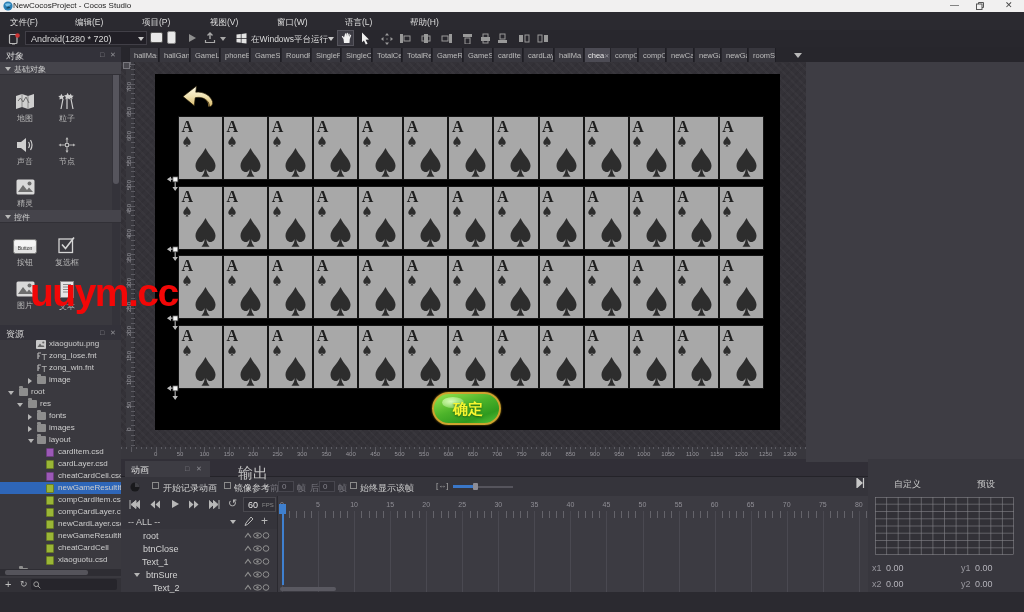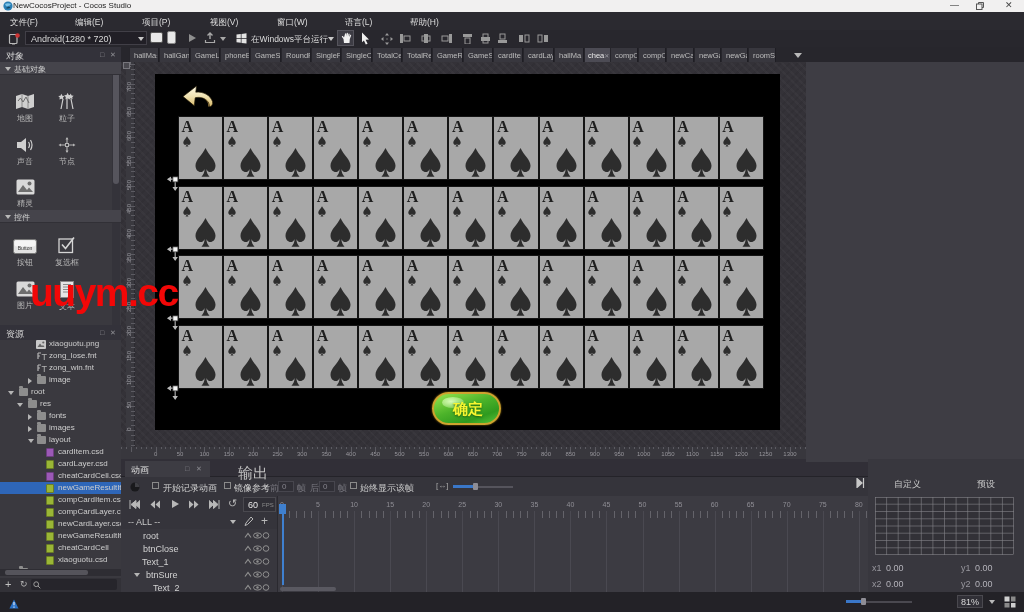--- a/index.html
+++ b/index.html
@@ -1595,31 +1595,14 @@
     </div>
     <span class="abs" style="left:4px;top:104px;font-size:9px;color:#98979e">x1</span>
     <span class="abs" style="left:18px;top:104px;font-size:9px;color:#b4b3ba">0.00</span>
     <span class="abs" style="left:93px;top:104px;font-size:9px;color:#98979e">y1</span>
     <span class="abs" style="left:107px;top:104px;font-size:9px;color:#b4b3ba">0.00</span>
     <span class="abs" style="left:4px;top:120px;font-size:9px;color:#98979e">x2</span>
     <span class="abs" style="left:18px;top:120px;font-size:9px;color:#b4b3ba">0.00</span>
     <span class="abs" style="left:93px;top:120px;font-size:9px;color:#98979e">y2</span>
     <span class="abs" style="left:107px;top:120px;font-size:9px;color:#b4b3ba">0.00</span>
   </div>
-  <div id="statusbar" class="abs">
-    <svg class="abs" style="left:9px;top:7px" width="10" height="10" viewBox="0 0 11 11">
-        <path d="M5.5 0.5 L10.5 10.5 L0.5 10.5Z" fill="#2a72c8"></path>
-        <path d="M5.5 3.4 L5.5 7 M5.5 8.3 L5.5 9.5" stroke="#ecf2fa" stroke-width="1.2"></path>
-      </svg>
-    <div class="abs" style="left:846px;top:9px;width:66px;height:2px;background:#4a4950"></div>
-    <div class="abs" style="left:846px;top:8px;width:15px;height:3px;background:#3a77c8"></div>
-    <div class="abs" style="left:861px;top:6px;width:5px;height:7px;background:#8e8d95;border-radius:1px"></div>
-    <div class="abs" style="left:957px;top:3px;width:26px;height:13px;background:#302f36;border:1px solid #4a494f;color:#d8d8d8;font-size:9px;text-align:center;padding-top:1px">81%</div>
-    <div class="abs" style="left:989px;top:8px;border-left:3.5px solid transparent;border-right:3.5px solid transparent;border-top:4px solid #b9b9b9"></div>
-    <svg class="abs" style="left:1004px;top:4px" width="12" height="12" viewBox="0 0 12 12">
-        <rect x="0.5" y="0.5" width="5" height="5" fill="#cfcfcf"></rect>
-        <rect x="7" y="0.5" width="4.5" height="5" fill="#8a8a8a"></rect>
-        <rect x="0.5" y="7" width="5" height="4.5" fill="#8a8a8a"></rect>
-        <rect x="7" y="7" width="4.5" height="4.5" fill="#cfcfcf"></rect>
-      </svg>
-  </div>
   <div id="wm" class="abs">uuym.cc</div>
 </div>
 
 </body></html>

